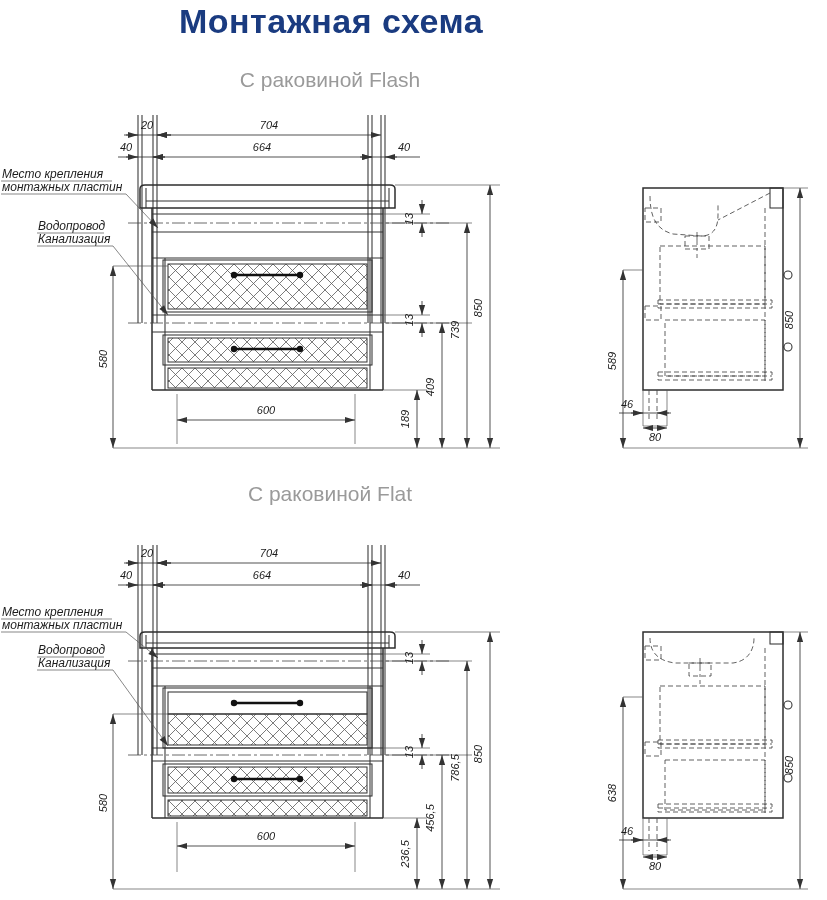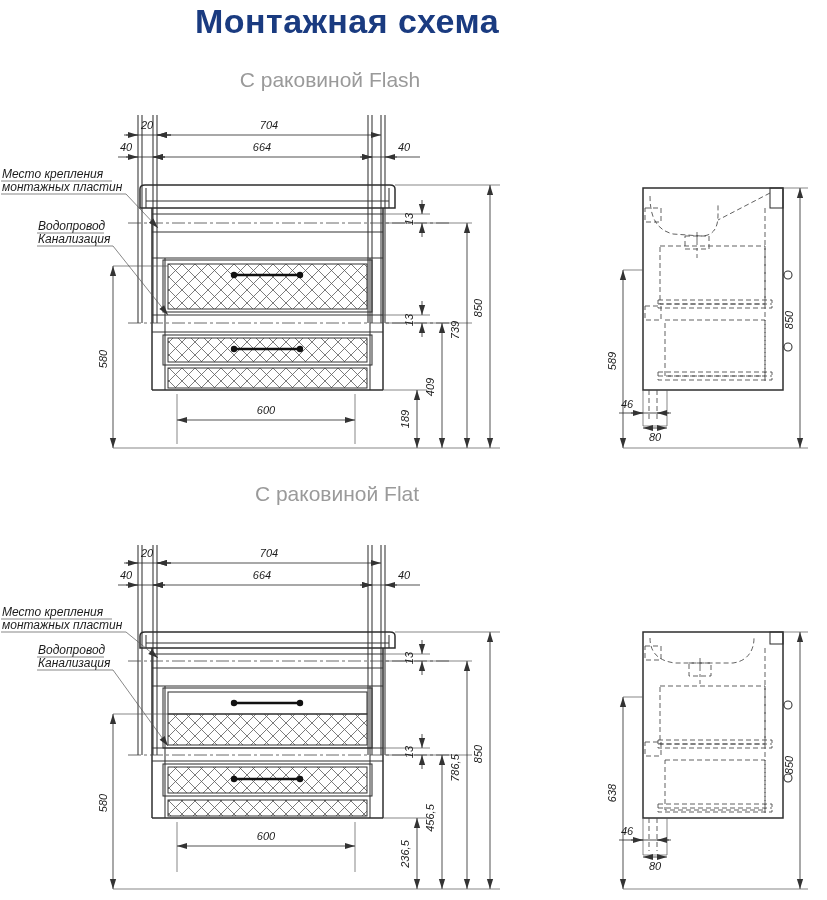--- a/index.html
+++ b/index.html
@@ -1,21 +1,21 @@
 <!DOCTYPE html>
 <html><head>
 <meta charset="utf-8">
 <style>
   html,body{margin:0;padding:0;background:#fff;width:827px;height:900px;overflow:hidden;
             font-family:"Liberation Sans",sans-serif;position:relative;}
   .page-title{position:absolute;top:2px;left:0;width:662px;text-align:center;
-              font-size:34px;font-weight:bold;color:#1a3b80;letter-spacing:.5px;margin-left:16px;}
+              font-size:34px;font-weight:bold;color:#1a3b80;letter-spacing:.5px;}
   .subtitle{position:absolute;left:0;width:660px;text-align:center;
             font-size:21px;color:#9a9a9a;}
-  #sub1{top:68px;} #sub2{top:482px;padding-left:7px;}
+  #sub1{top:68px;} #sub2{top:482px;}
   svg{position:absolute;}
   #svg-f1{left:0;top:108px;} #svg-s1{left:605px;top:108px;}
   #svg-f2{left:0;top:528px;} #svg-s2{left:605px;top:528px;}
   .l{stroke:#2e2e2e;stroke-width:1.5;fill:none;}
   .m{stroke:#333;stroke-width:1.05;fill:none;}
   .t{stroke:#555;stroke-width:.7;fill:none;}
   .d{stroke:#444;stroke-width:.85;fill:none;stroke-dasharray:5 3;}
   .cl{stroke:#444;stroke-width:.8;fill:none;stroke-dasharray:13 3 3 3;}
   .dim{stroke:#333;stroke-width:.85;fill:none;}
   .hb{stroke:#333;stroke-width:1;}

